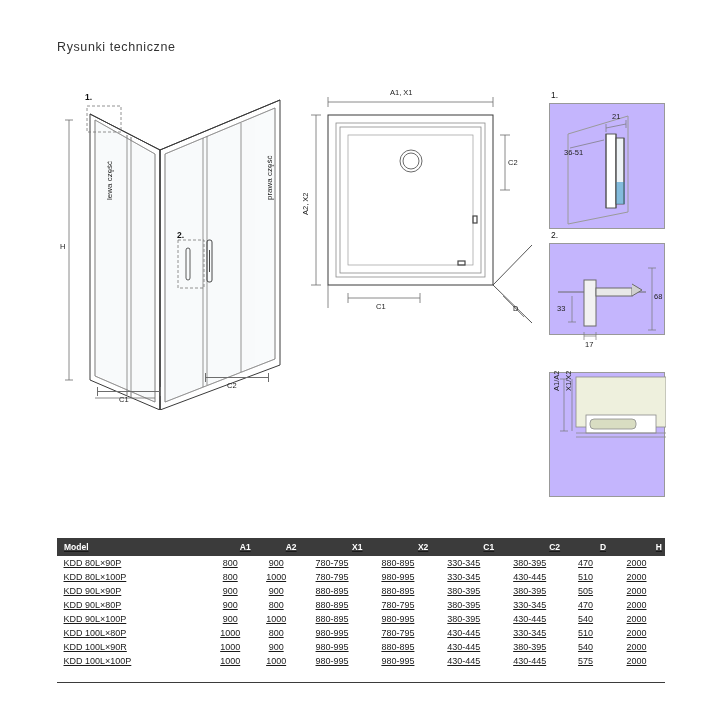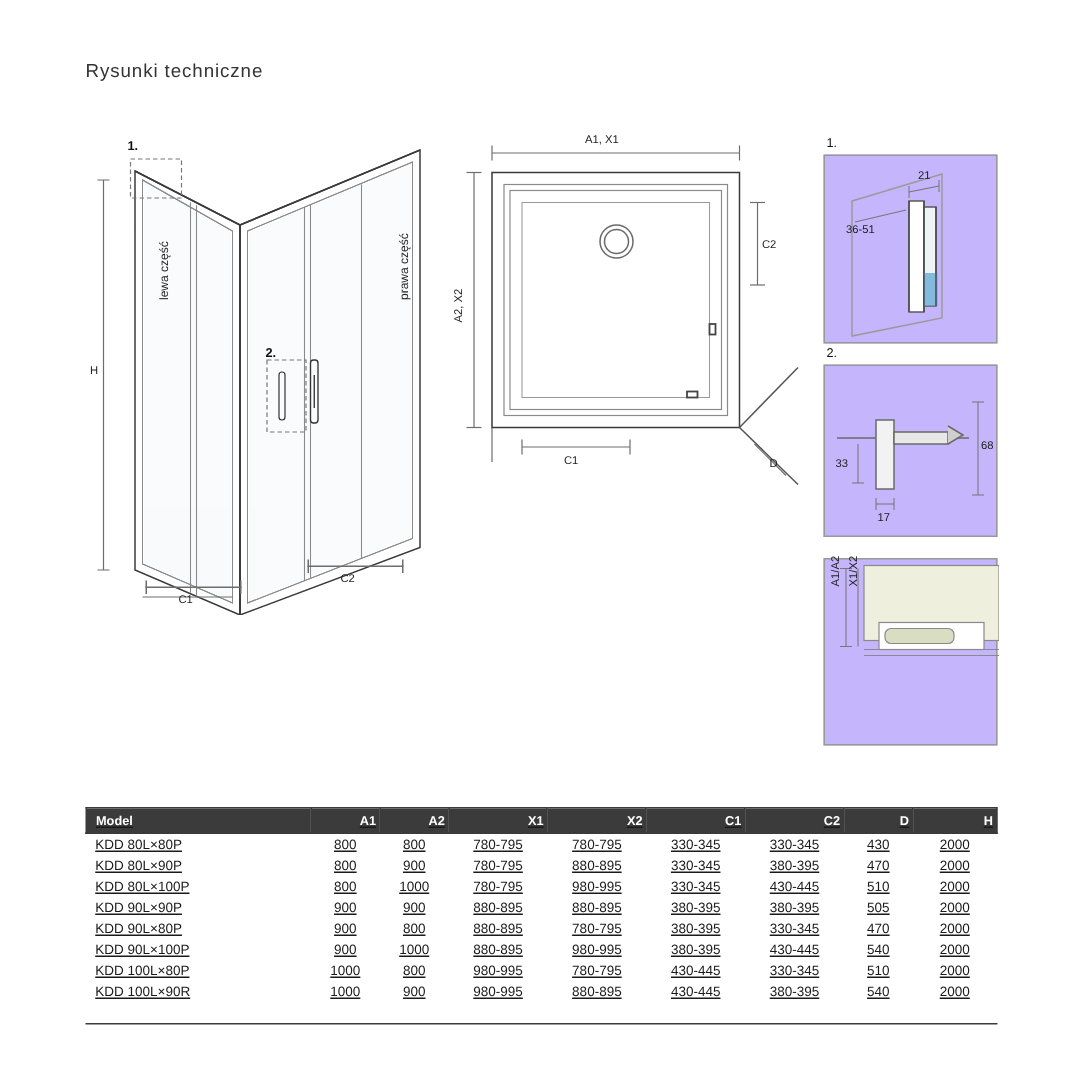--- a/index.html
+++ b/index.html
@@ -237,21 +237,21 @@
         <line x1="56" y1="20" x2="56" y2="28"></line>
         <line x1="76" y1="16" x2="76" y2="24"></line>
         <line x1="20" y1="44" x2="54" y2="36"></line>
       </g>
     </svg>
     <div class="dim" style="left:62px; top:8px;">21</div>
     <div class="dim" style="left:14px; top:44px;">36-51</div>
   </div>
   <div class="panel-num" style="left:551px; top:90px;">1.</div>
 
-  <div class="panel" style="left:549px; top:243px; width:116px; height:115px;">
+  <div class="panel" style="left:549px; top:243px; width:116px; height:92px;">
     <svg width="116" height="115" viewBox="0 0 116 115">
       <g stroke="#6a6a6a" stroke-width="1" fill="none">
         <line x1="8" y1="48" x2="96" y2="48"></line>
         <rect x="34" y="36" width="12" height="46" fill="#f2f2f2"></rect>
         <rect x="46" y="44" width="36" height="8" fill="#e8e8e8"></rect>
         <path d="M82,40 L92,46 L82,52" fill="#cfcfcf"></path>
       </g>
       <g stroke="#777" stroke-width="0.7">
         <line x1="102" y1="24" x2="102" y2="86"></line>
         <line x1="98" y1="24" x2="106" y2="24"></line>
@@ -300,31 +300,20 @@
           <th style="width:66px;">X1</th>
           <th style="width:66px;">X2</th>
           <th style="width:66px;">C1</th>
           <th style="width:66px;">C2</th>
           <th style="width:46px;">D</th>
           <th style="width:56px;">H</th>
         </tr>
       </thead>
       <tbody id="table-body">
           <tr>
-            <td class="model-col" style="width: 150px;">KDD 80L×80P</td>
-            <td style="width: 46px;">800</td>
-            <td style="width: 46px;">800</td>
-            <td style="width: 66px;">780-795</td>
-            <td style="width: 66px;">780-795</td>
-            <td style="width: 66px;">330-345</td>
-            <td style="width: 66px;">330-345</td>
-            <td style="width: 46px;">430</td>
-            <td style="width: 56px;">2000</td>
-          </tr>
-          <tr>
             <td class="model-col" style="width: 150px;">KDD 80L×90P</td>
             <td style="width: 46px;">800</td>
             <td style="width: 46px;">900</td>
             <td style="width: 66px;">780-795</td>
             <td style="width: 66px;">880-895</td>
             <td style="width: 66px;">330-345</td>
             <td style="width: 66px;">380-395</td>
             <td style="width: 46px;">470</td>
             <td style="width: 56px;">2000</td>
           </tr>
@@ -385,20 +374,31 @@
           </tr>
           <tr>
             <td class="model-col" style="width: 150px; margin-left: 20px;">KDD 100L×90R</td>
             <td style="width: 46px;">1000</td>
             <td style="width: 46px;">900</td>
             <td style="width: 66px;">980-995</td>
             <td style="width: 66px;">880-895</td>
             <td style="width: 66px;">430-445</td>
             <td style="width: 66px;">380-395</td>
             <td style="width: 46px;">540</td>
+            <td style="width: 56px;">2000</td>
+          </tr>
+          <tr>
+            <td class="model-col" style="width: 150px;">KDD 100L×100P</td>
+            <td style="width: 46px;">1000</td>
+            <td style="width: 46px;">1000</td>
+            <td style="width: 66px;">980-995</td>
+            <td style="width: 66px;">980-995</td>
+            <td style="width: 66px;">430-445</td>
+            <td style="width: 66px;">430-445</td>
+            <td style="width: 46px;">575</td>
             <td style="width: 56px;">2000</td>
           </tr>
         </tbody>
     </table>
   <div class="tbl-line" style="top: 17px;"></div>
       <div class="tbl-line" style="top: 144px;"></div>
     </div>
 
 </div>
 

